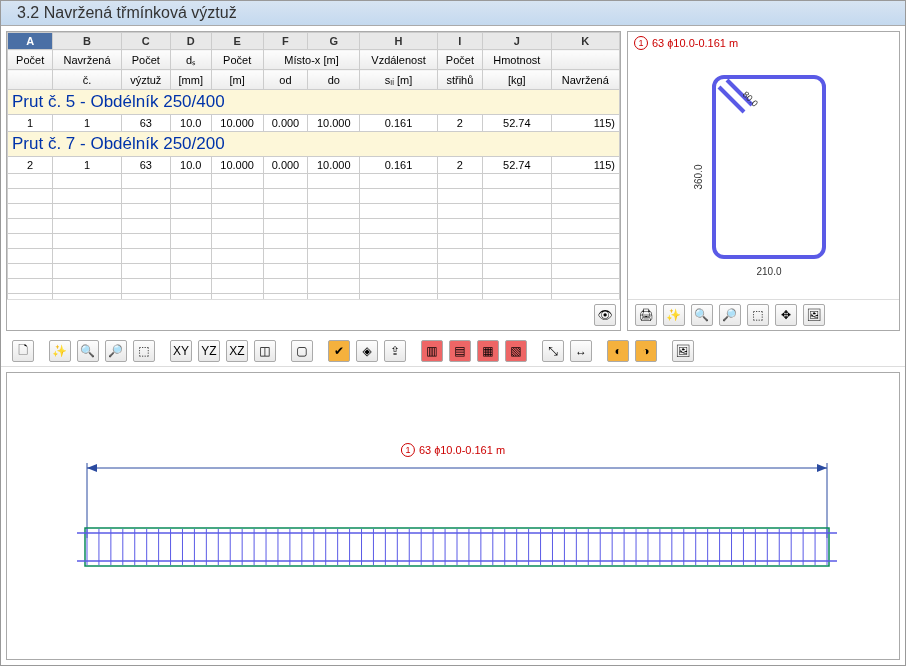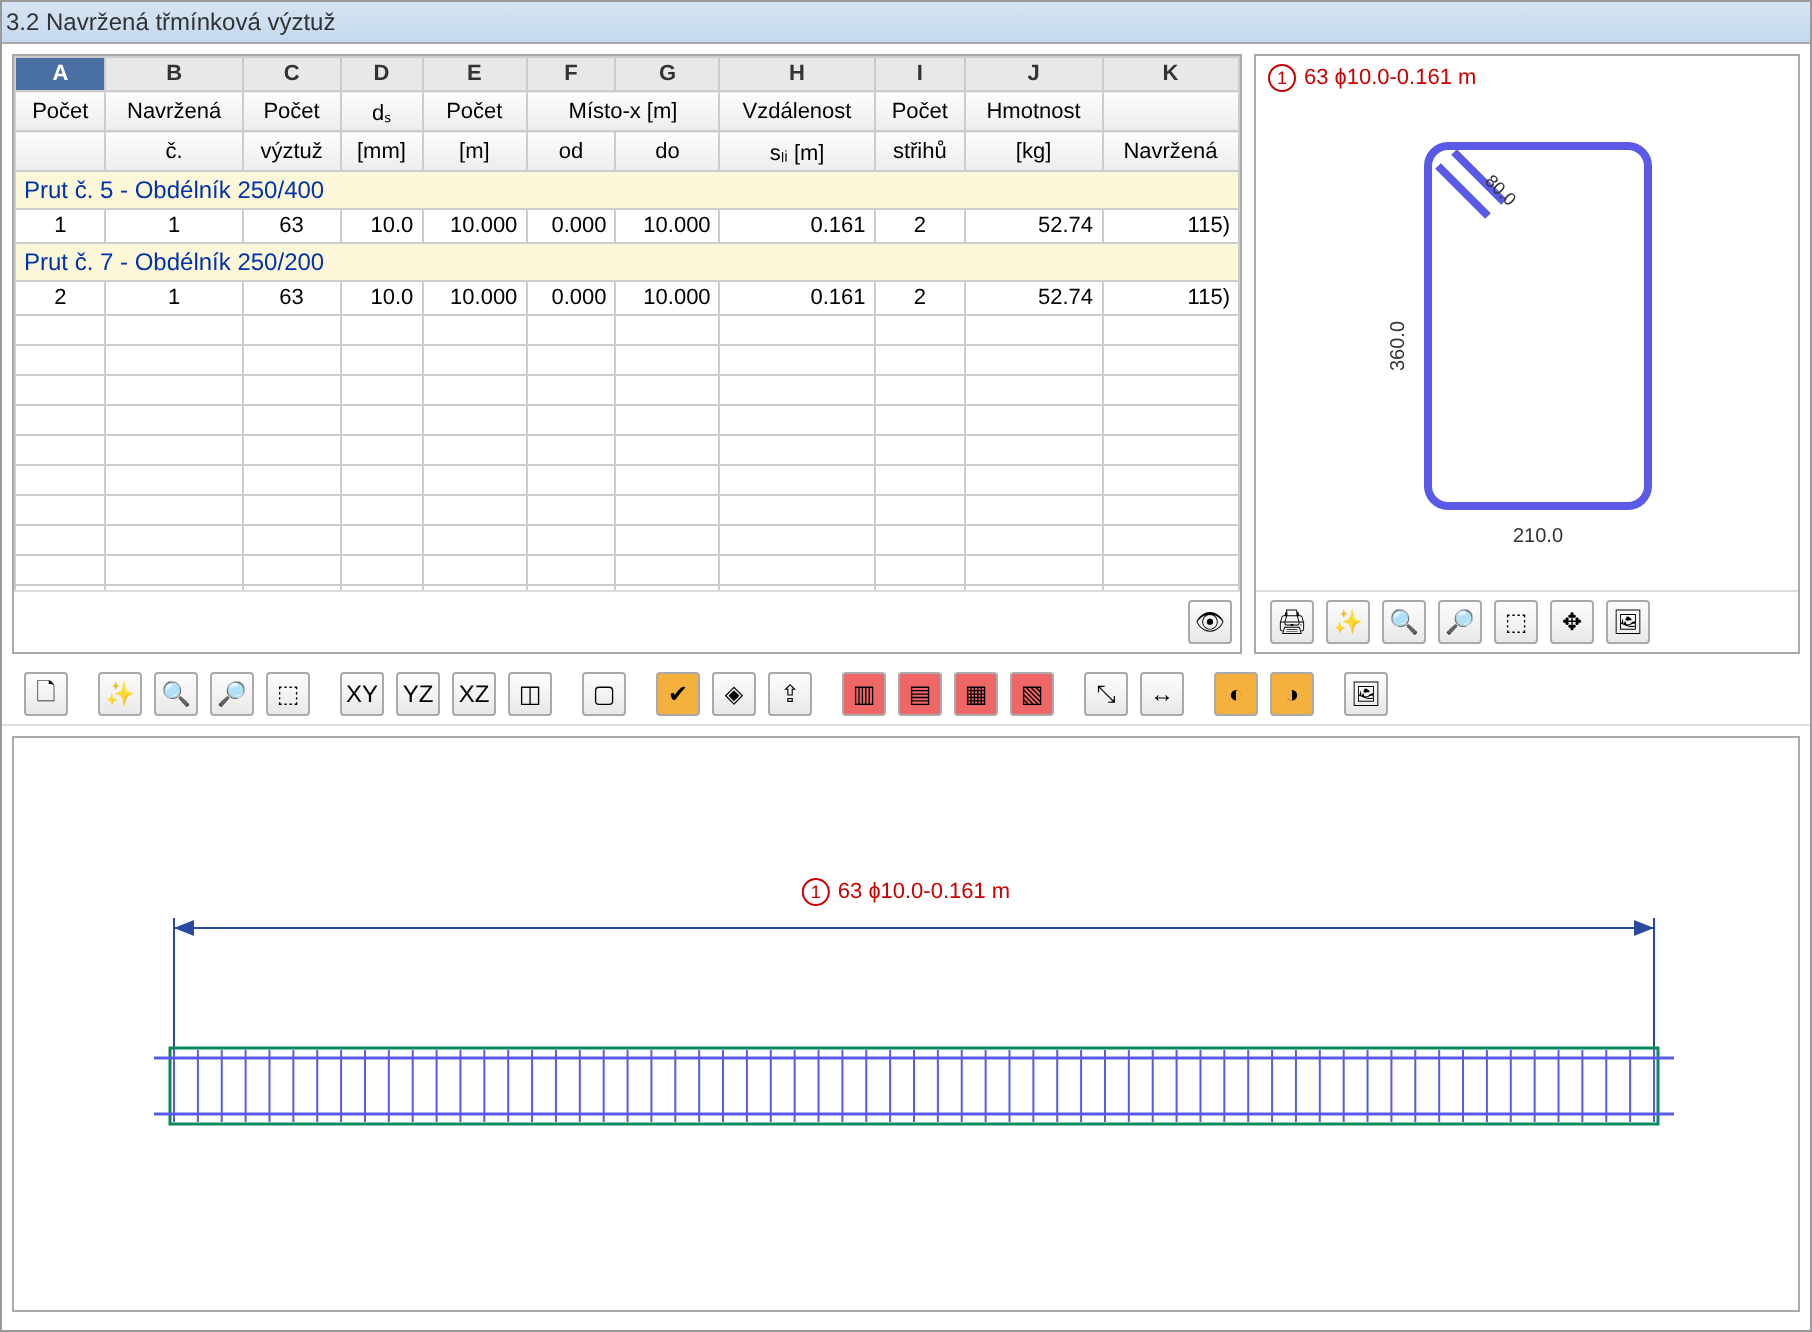--- a/index.html
+++ b/index.html
@@ -8,22 +8,22 @@
     font-family: Arial, sans-serif;
     font-size: 11px;
     background: #fff;
     width: 906px;
     height: 666px;
     overflow: hidden;
     border: 1px solid #999;
   }
   .titlebar {
     background: linear-gradient(to bottom, #d7e4f2, #c4d9ef);
-    padding: 3px 2px;
-    font-size: 12px;
+    padding: 3px 16px;
+    font-size: 16px;
     color: #333;
     border-bottom: 1px solid #aaa;
   }
   .top-row {
     display: flex;
     gap: 6px;
     padding: 5px;
   }
   .table-pane {
     flex: 0 0 615px;
@@ -56,23 +56,23 @@
     color: #333;
   }
   th.selected {
     background: #4a6fa5;
     color: #fff;
   }
   tr.group td {
     background: #fdf7d9;
     color: #0033aa;
     text-align: left;
-    font-size: 12px;
-  }
-  td.r { text-align: right; }
+    font-size: 17px;
+  }
+  td.r { }
   td.l { text-align: right; }
   tr.empty td { height: 15px; }
   .table-footer {
     display: flex;
     justify-content: flex-end;
     padding: 4px;
     border-top: 1px solid #ddd;
   }
   .icon-btn {
     width: 22px;

